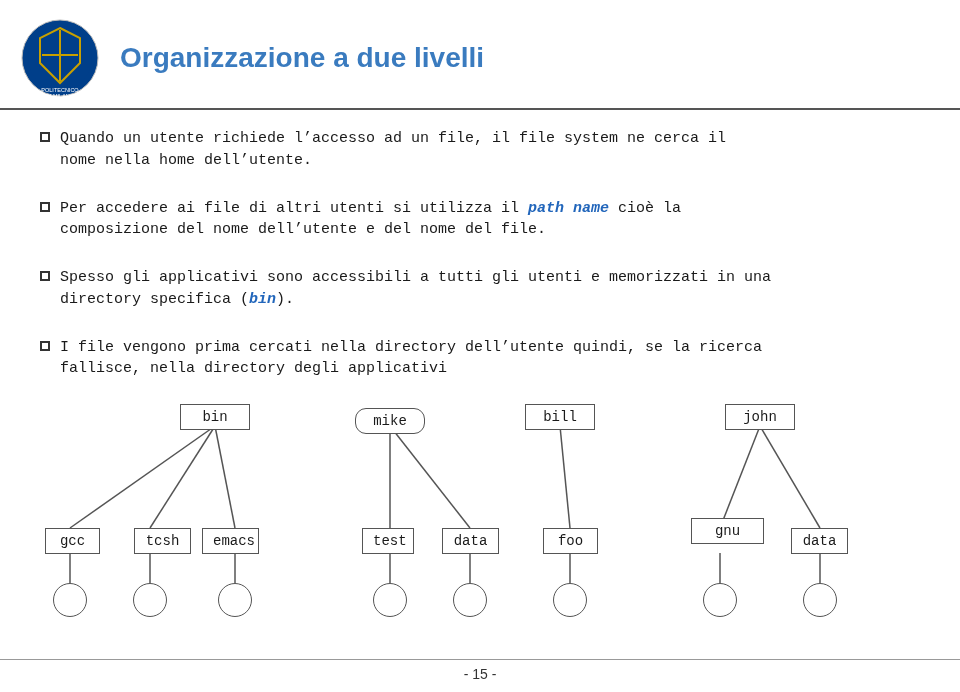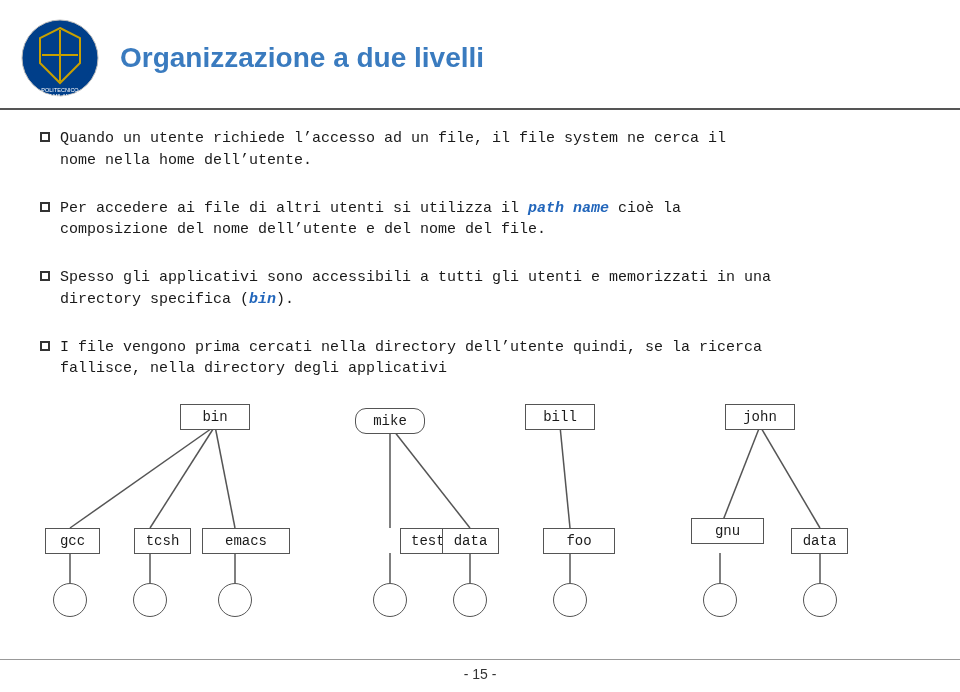--- a/index.html
+++ b/index.html
@@ -214,27 +214,27 @@
     <div class="node-box" style="left:315px; top:10px; width:70px;border-radius:11px;">mike</div>
 
     <div class="node-box" style="left:485px; top:6px; width:70px;">bill</div>
 
     <div class="node-box" style="left:685px; top:6px; width:70px;">john</div>
 
     <div class="node-box" style="left:5px; top:130px; width:55px;">gcc</div>
 
     <div class="node-box" style="left:82px; top:130px; width:57px;margin-left:12px;">tcsh</div>
 
-    <div class="node-box" style="left:162px; top:130px; width:88px;">emacs</div>
-
-    <div class="node-box" style="left:322px; top:130px; width:52px;margin-left:38px;">test</div>
+    <div class="node-box" style="left:162px; top:130px; width:57px;">emacs</div>
+
+    <div class="node-box" style="left:322px; top:130px; width:52px;">test</div>
 
     <div class="node-box" style="left:402px; top:130px; width:57px;">data</div>
 
-    <div class="node-box" style="left:503px; top:130px; width:72px;">foo</div>
+    <div class="node-box" style="left:503px; top:130px; width:55px;">foo</div>
 
     <div class="node-box" style="left:651px; top:120px; width:73px;">gnu</div>
 
     <div class="node-box" style="left:751px; top:130px; width:57px;">data</div>
 
     <div class="node-circle" style="left:13px; top:185px;"></div>
     <div class="node-circle" style="left:93px; top:185px;"></div>
     <div class="node-circle" style="left:178px; top:185px;"></div>
     <div class="node-circle" style="left:333px; top:185px;"></div>
     <div class="node-circle" style="left:413px; top:185px;"></div>

